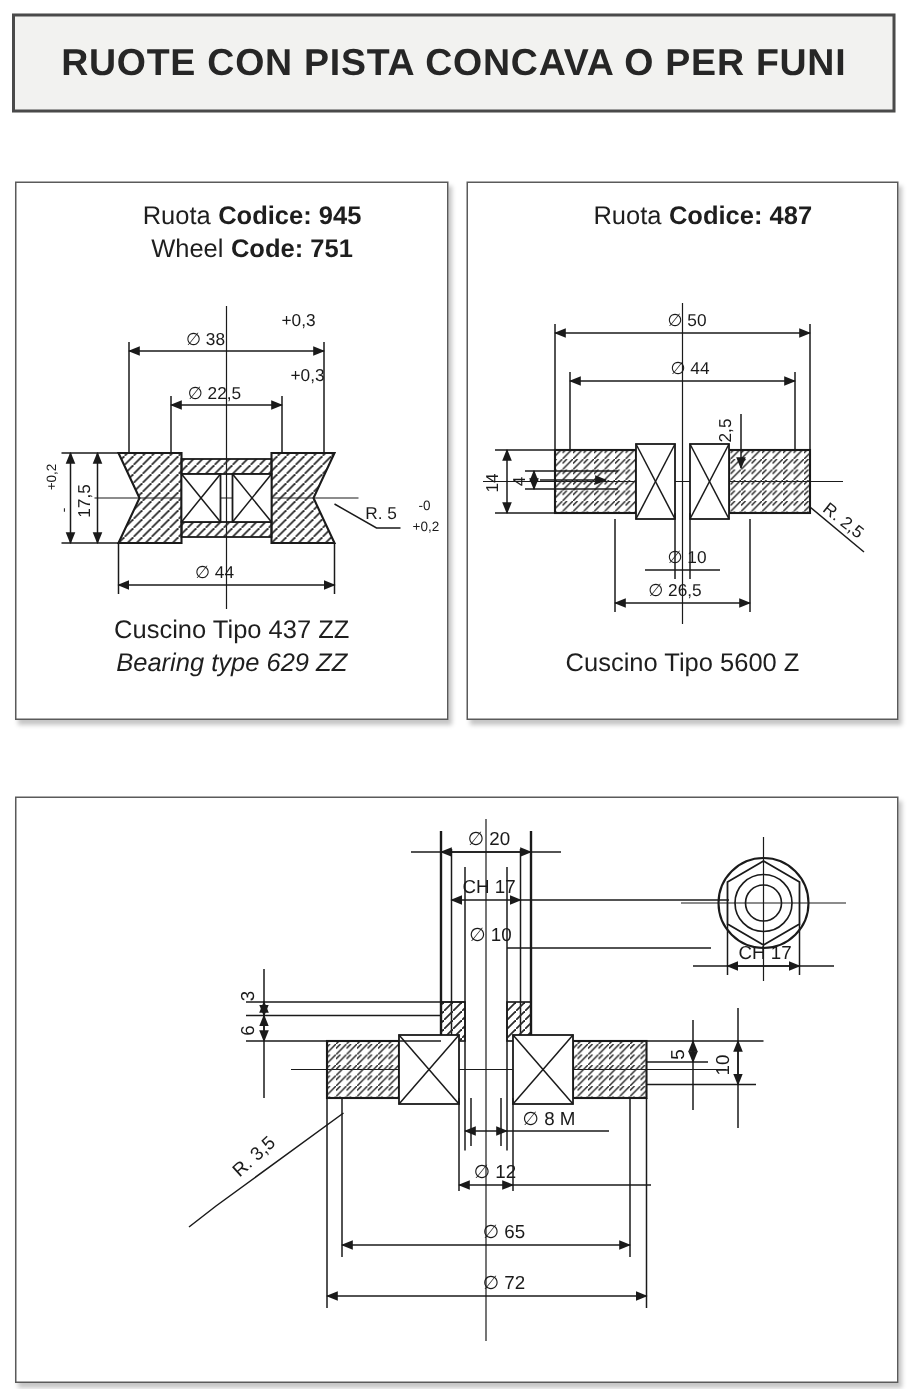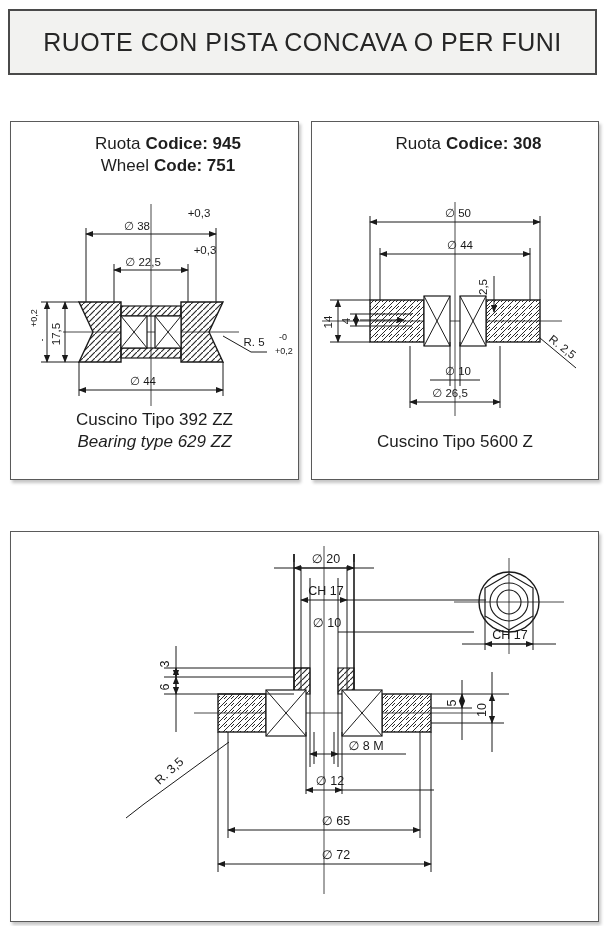--- a/index.html
+++ b/index.html
@@ -1,19 +1,19 @@
 <!DOCTYPE html>
 <html><head>
 <meta charset="utf-8">
 <style>
   html,body{margin:0;padding:0;background:#ffffff;}
   body{width:605px;height:926px;position:relative;font-family:"Liberation Sans",sans-serif;color:#222;}
   .title-box{position:absolute;left:8px;top:9px;width:585px;height:62px;background:#f2f2f0;
     border:2px solid #4a4a4a;display:flex;align-items:center;justify-content:center;}
-  .title-box h1{margin:0;font-size:25px;font-weight:normal;letter-spacing:.5px;color:#262626;}
+  .title-box h1{margin:0;font-size:25px;font-weight:bold;letter-spacing:.5px;color:#262626;}
   .panel{position:absolute;background:#fff;border:1px solid #5a5a5a;box-shadow:2px 3px 3px #c6c6c6;}
   .panel-751{left:10px;top:121px;width:287px;height:357px;}
   .panel-752{left:311px;top:121px;width:286px;height:357px;}
   .panel-y5s{left:10px;top:531px;width:587px;height:389px;}
   .panel-header{text-align:center;font-size:17px;line-height:1.3;padding-top:11px;color:#1e1e1e;}
   .panel-y5s .panel-header{position:absolute;left:22px;top:2px;width:290px;}
   .t-prefix{margin-right:5px;padding-left:27px;}
   .t-bold{font-weight:bold;}
   .line-en{}
   .caption{position:absolute;bottom:26px;left:0;width:100%;text-align:center;font-size:17px;line-height:1.3;color:#1e1e1e;}
@@ -98,28 +98,28 @@
       <text class="dim" x="49" y="150" text-anchor="middle" transform="rotate(-90 49 150)">17,5</text>
       <text class="tol" x="26" y="134" text-anchor="middle" transform="rotate(-90 26 134)">+0,2</text>
       <text class="tol" x="34" y="156" text-anchor="middle" transform="rotate(-90 34 156)">-</text>
       <text class="dim" x="243" y="162" text-anchor="middle">R. 5</text>
       <text class="tol" x="268" y="156">-0</text>
       <text class="tol" x="264" y="170">+0,2</text>
     </g>
   </svg>
 
   <div class="caption">
-    <div>Cuscino Tipo 392 ZZ</div>
+    <div>Cuscino Tipo 437 ZZ</div>
     <div class="line-en">Bearing type 629 ZZ</div>
   </div>
 </div>
 
 <div class="panel panel-752">
   <div class="panel-header">
-    <div><span class="t-prefix">Ruota</span><span class="t-bold">Codice: 308</span></div>
+    <div><span class="t-prefix">Ruota</span><span class="t-bold">Codice: 487</span></div>
   </div>
 
   <svg class="drawing" width="286" height="240" viewBox="0 0 286 240">
     <defs>
       <marker id="a752" viewBox="0 0 10 10" refX="9" refY="5" markerWidth="8" markerHeight="8" orient="auto-start-reverse">
           <path d="M0,1L10,5L0,9z" fill="#1a1a1a"></path>
         </marker>
       <pattern id="h752" width="7" height="7" patternUnits="userSpaceOnUse">
           <path d="M0,7 L7,0 M0,3 L3,0" stroke="#2a2a2a" stroke-width="1" fill="none"></path>
         </pattern>

